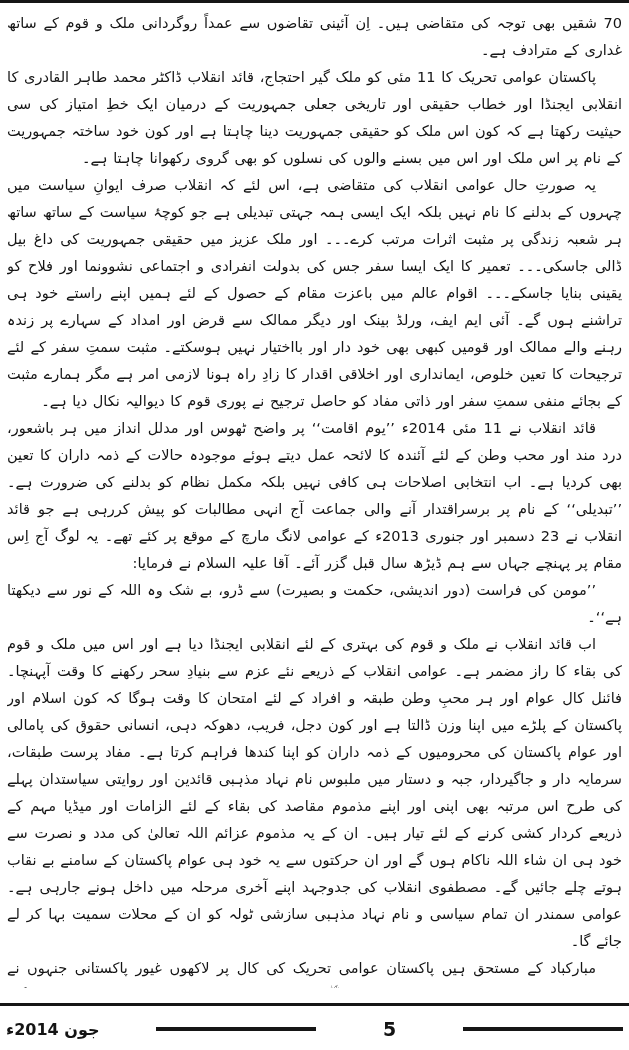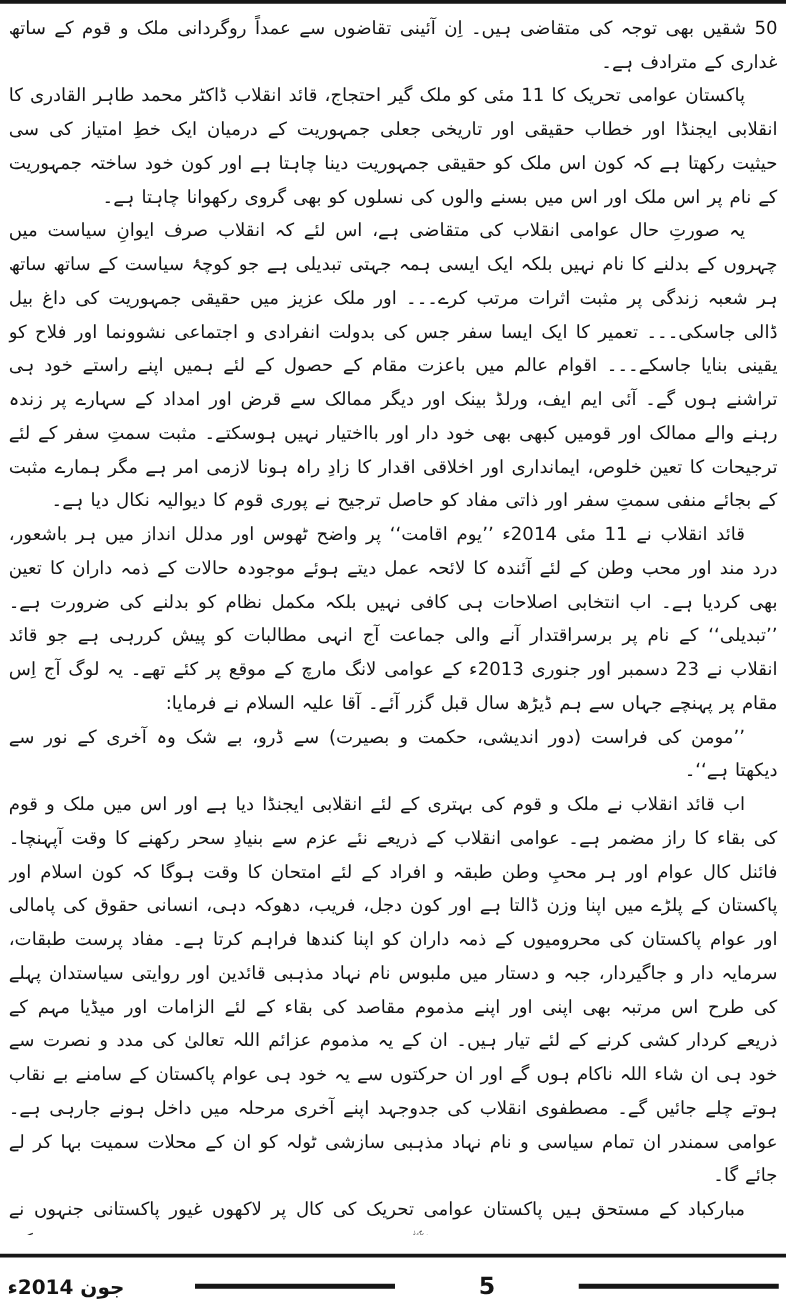--- a/index.html
+++ b/index.html
@@ -98,25 +98,25 @@
   }
 </style>
 </head>
 <body>
 
 <div class="page">
 
   <div class="top-rule"></div>
 
   <div class="article">
-    <p class="p-flush">50 شقیں بھی توجہ کی متقاضی ہیں۔ اِن آئینی تقاضوں سے عمداً روگردانی ملک و قوم کے ساتھ غداری کے مترادف ہے۔</p>
+    <p class="p-flush">70 شقیں بھی توجہ کی متقاضی ہیں۔ اِن آئینی تقاضوں سے عمداً روگردانی ملک و قوم کے ساتھ غداری کے مترادف ہے۔</p>
     <p class="p-indent">پاکستان عوامی تحریک کا 11 مئی کو ملک گیر احتجاج، قائد انقلاب ڈاکٹر محمد طاہر القادری کا انقلابی ایجنڈا اور خطاب حقیقی اور تاریخی جعلی جمہوریت کے درمیان ایک خطِ امتیاز کی سی حیثیت رکھتا ہے کہ کون اس ملک کو حقیقی جمہوریت دینا چاہتا ہے اور کون خود ساختہ جمہوریت کے نام پر اس ملک اور اس میں بسنے والوں کی نسلوں کو بھی گروی رکھوانا چاہتا ہے۔</p>
     <p class="p-indent">یہ صورتِ حال عوامی انقلاب کی متقاضی ہے، اس لئے کہ انقلاب صرف ایوانِ سیاست میں چہروں کے بدلنے کا نام نہیں بلکہ ایک ایسی ہمہ جہتی تبدیلی ہے جو کوچۂ سیاست کے ساتھ ساتھ ہر شعبہ زندگی پر مثبت اثرات مرتب کرے۔۔۔ اور ملک عزیز میں حقیقی جمہوریت کی داغ بیل ڈالی جاسکی۔۔۔ تعمیر کا ایک ایسا سفر جس کی بدولت انفرادی و اجتماعی نشوونما اور فلاح کو یقینی بنایا جاسکے۔۔۔ اقوام عالم میں باعزت مقام کے حصول کے لئے ہمیں اپنے راستے خود ہی تراشنے ہوں گے۔ آئی ایم ایف، ورلڈ بینک اور دیگر ممالک سے قرض اور امداد کے سہارے پر زندہ رہنے والے ممالک اور قومیں کبھی بھی خود دار اور بااختیار نہیں ہوسکتے۔ مثبت سمتِ سفر کے لئے ترجیحات کا تعین خلوص، ایمانداری اور اخلاقی اقدار کا زادِ راہ ہونا لازمی امر ہے مگر ہمارے مثبت کے بجائے منفی سمتِ سفر اور ذاتی مفاد کو حاصل ترجیح نے پوری قوم کا دیوالیہ نکال دیا ہے۔</p>
     <p class="p-indent">قائد انقلاب نے 11 مئی 2014ء ’’یوم اقامت‘‘ پر واضح ٹھوس اور مدلل انداز میں ہر باشعور، درد مند اور محب وطن کے لئے آئندہ کا لائحہ عمل دیتے ہوئے موجودہ حالات کے ذمہ داران کا تعین بھی کردیا ہے۔ اب انتخابی اصلاحات ہی کافی نہیں بلکہ مکمل نظام کو بدلنے کی ضرورت ہے۔ ’’تبدیلی‘‘ کے نام پر برسراقتدار آنے والی جماعت آج انہی مطالبات کو پیش کررہی ہے جو قائد انقلاب نے 23 دسمبر اور جنوری 2013ء کے عوامی لانگ مارچ کے موقع پر کئے تھے۔ یہ لوگ آج اِس مقام پر پہنچے جہاں سے ہم ڈیڑھ سال قبل گزر آئے۔ آقا علیہ السلام نے فرمایا:</p>
-    <p class="p-indent">’’مومن کی فراست (دور اندیشی، حکمت و بصیرت) سے ڈرو، بے شک وہ آخری کے نور سے دیکھتا ہے‘‘۔</p>
+    <p class="p-indent">’’مومن کی فراست (دور اندیشی، حکمت و بصیرت) سے ڈرو، بے شک وہ اللہ کے نور سے دیکھتا ہے‘‘۔</p>
     <p class="p-indent">اب قائد انقلاب نے ملک و قوم کی بہتری کے لئے انقلابی ایجنڈا دیا ہے اور اس میں ملک و قوم کی بقاء کا راز مضمر ہے۔ عوامی انقلاب کے ذریعے نئے عزم سے بنیادِ سحر رکھنے کا وقت آپہنچا۔ فائنل کال عوام اور ہر محبِ وطن طبقہ و افراد کے لئے امتحان کا وقت ہوگا کہ کون اسلام اور پاکستان کے پلڑے میں اپنا وزن ڈالتا ہے اور کون دجل، فریب، دھوکہ دہی، انسانی حقوق کی پامالی اور عوام پاکستان کی محرومیوں کے ذمہ داران کو اپنا کندھا فراہم کرتا ہے۔ مفاد پرست طبقات، سرمایہ دار و جاگیردار، جبہ و دستار میں ملبوس نام نہاد مذہبی قائدین اور روایتی سیاستدان پہلے کی طرح اس مرتبہ بھی اپنی اور اپنے مذموم مقاصد کی بقاء کے لئے الزامات اور میڈیا مہم کے ذریعے کردار کشی کرنے کے لئے تیار ہیں۔ ان کے یہ مذموم عزائم اللہ تعالیٰ کی مدد و نصرت سے خود ہی ان شاء اللہ ناکام ہوں گے اور ان حرکتوں سے یہ خود ہی عوام پاکستان کے سامنے بے نقاب ہوتے چلے جائیں گے۔ مصطفوی انقلاب کی جدوجہد اپنے آخری مرحلہ میں داخل ہونے جارہی ہے۔ عوامی سمندر ان تمام سیاسی و نام نہاد مذہبی سازشی ٹولہ کو ان کے محلات سمیت بہا کر لے جائے گا۔</p>
     <p class="p-indent">مبارکباد کے مستحق ہیں پاکستان عوامی تحریک کی کال پر لاکھوں غیور پاکستانی جنہوں نے خلوص دل کے ساتھ اللہ اور اس کے رسول ﷺ کی رضا و خوشنودی کے لئے 11 مئی کو ملک گیر عوامی احتجاج کے ذریعے اپنے حقوق کی بحالی کے لئے قائد انقلاب کی کال پر لبیک کہا۔ خلوص، صدق، ہمت، جرأت اور سیرت و کردار کے اسلحہ سے لیس ہوکر انقلابی کارکنان! اپنی کاوشوں کو مزید تیز کریں۔ قائد انقلاب کا پیغام، انقلابی ایجنڈا اور منشور ہر ایک تک پہنچائیں۔</p>
 
   </div>
 
   <div class="footer">
     <div class="footer-rule"></div>
     <div class="footer-row">
       <span class="footer-bar"></span>
       <span class="page-num">5</span>

